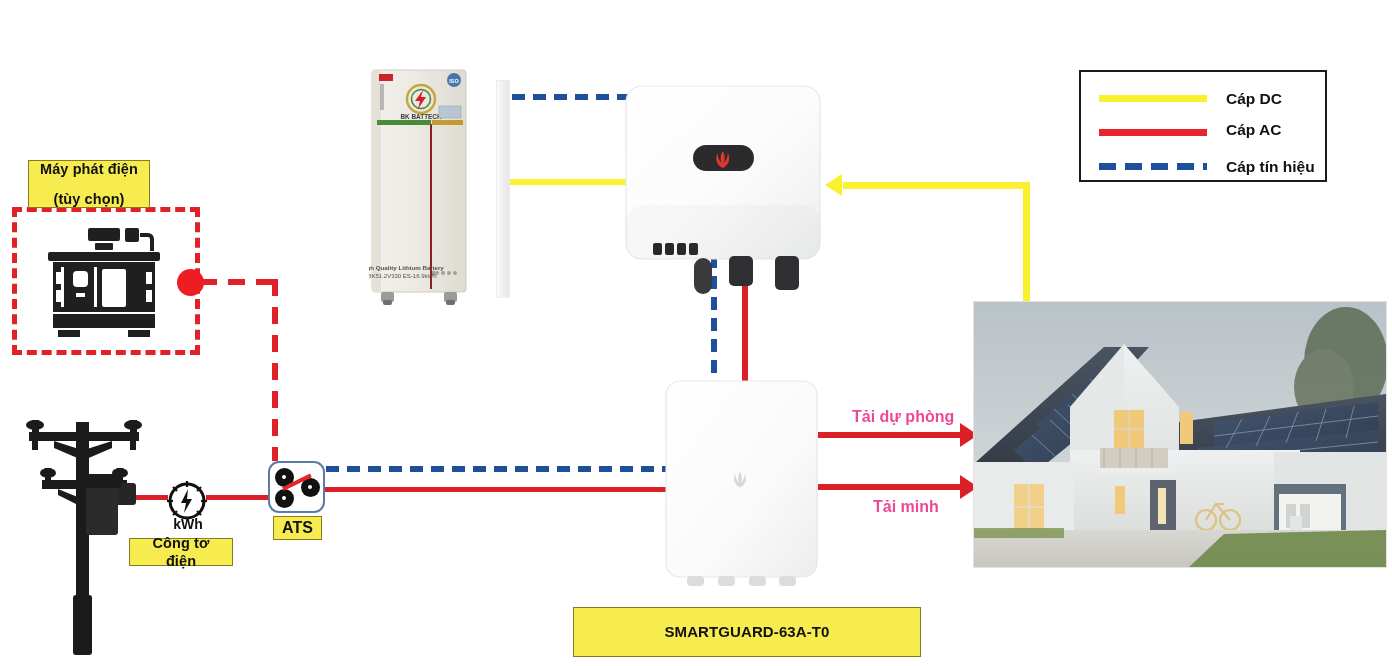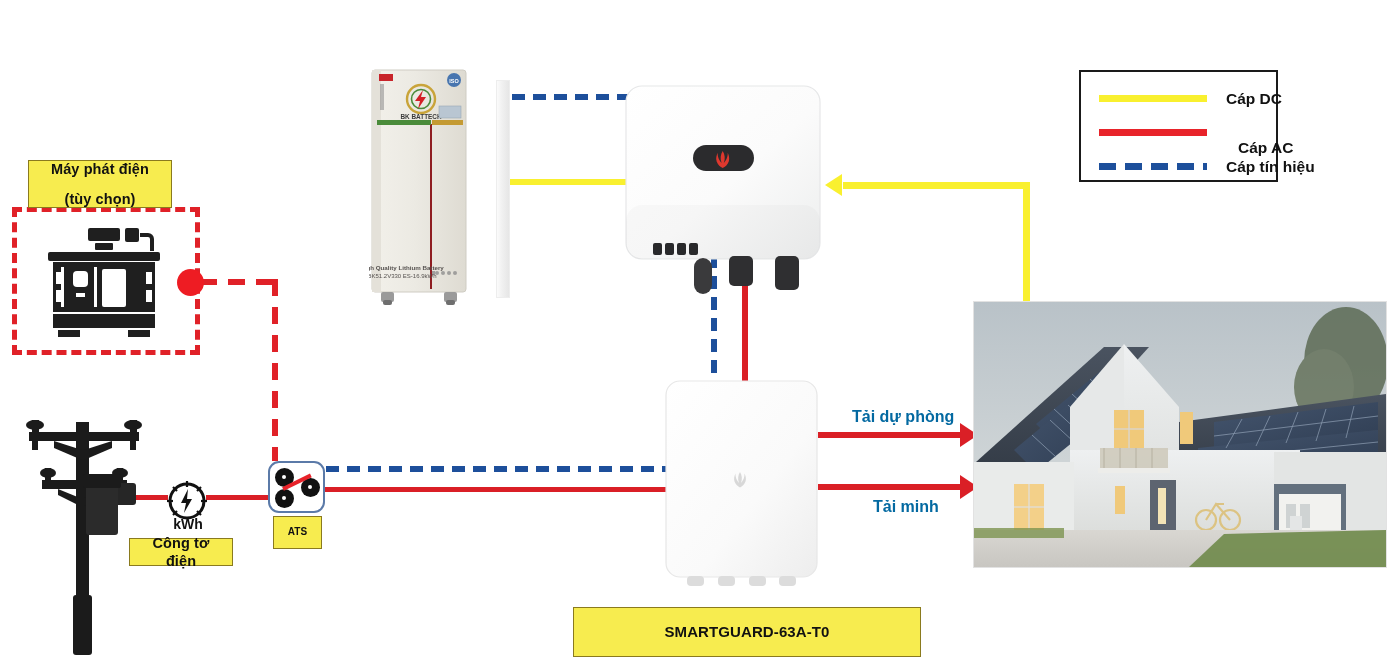--- a/index.html
+++ b/index.html
@@ -33,21 +33,21 @@
     padding: 4px 10px;
     letter-spacing: 0.1px;
   }
   .ylabel .l2 { display:block; }
 
   
   #legend {
     position: absolute;
     left: 1079px;
     top: 70px;
-    width: 199px;
+    width: 248px;
     height: 112px;
     border: 2.5px solid #1a1a1a;
     background: #ffffff;
     box-sizing: border-box;
   }
   .legend-row {
     position: absolute;
     left: 0; right: 0;
     height: 30px;
     display: flex;
@@ -172,21 +172,21 @@
     font-size: 14px;
     font-weight: bold;
     color: #111111;
   }
 
   
   .load-text {
     position: absolute;
     font-size: 16px;
     font-weight: bold;
-    color: #0369a1;
+    color: #ec4899;
     white-space: nowrap;
   }
 
   
   #battery {
     position: absolute;
     left: 369px; top: 68px;
     width: 101px; height: 238px;
   }
   #battery-wall {
@@ -575,49 +575,49 @@
       </g>
 
       <rect x="0" y="228" width="412" height="37" fill="url(#groundG)"></rect>
       <polygon points="250,232 412,228 412,265 215,265" fill="#6f8a4a" opacity="0.9"></polygon>
       <rect x="0" y="226" width="90" height="10" fill="#7d9450" opacity="0.8"></rect>
     </svg>
   </div>
 
 
 
-  <div class="ylabel" style="left:28px; top:160px; width:144px; height:48px; font-size:14.5px;gap:12px;">
+  <div class="ylabel" style="left:28px; top:160px; width:122px; height:48px; font-size:14.5px;gap:12px;">
     <span>Máy phát điện</span>
     <span class="l2">(tùy chọn)</span>
   </div>
 
   <div class="ylabel" style="left:129px; top:538px; width:104px; height:28px; font-size:14.5px;">
     <span>Công tơ điện</span>
   </div>
 
-  <div class="ylabel" style="left:273px; top:516px; width:49px; height:33px; font-size:10px;">
+  <div class="ylabel" style="left:273px; top:516px; width:49px; height:24px; font-size:16px;">
     <span>ATS</span>
   </div>
 
   <div class="ylabel" style="left:573px; top:607px; width:348px; height:50px; font-size:15px;">
     <span class="l2">SMARTGUARD-63A-T0</span>
   </div>
 
 
   <div class="load-text" style="left:852px; top:408px;">Tải dự phòng</div>
   <div class="load-text" style="left:873px; top:498px;">Tải minh</div>
 
   <div id="legend">
     <div class="legend-row" style="top:11px;">
       <span class="legend-swatch sw-yellow" style="top:12px;"></span>
       <span class="legend-text" style="top:7px;">Cáp DC</span>
     </div>
     <div class="legend-row" style="top:45px;">
       <span class="legend-swatch sw-red" style="top:12px;"></span>
-      <span class="legend-text" style="top:22px;margin-left:12px;">Cáp AC</span>
+      <span class="legend-text" style="top:4px;">Cáp AC</span>
     </div>
     <div class="legend-row" style="top:79px;">
       <span class="legend-swatch sw-blue-dashed" style="top:12px;"></span>
       <span class="legend-text" style="top:7px;">Cáp tín hiệu</span>
     </div>
   </div>
 
 </div>
 
 </body></html>

